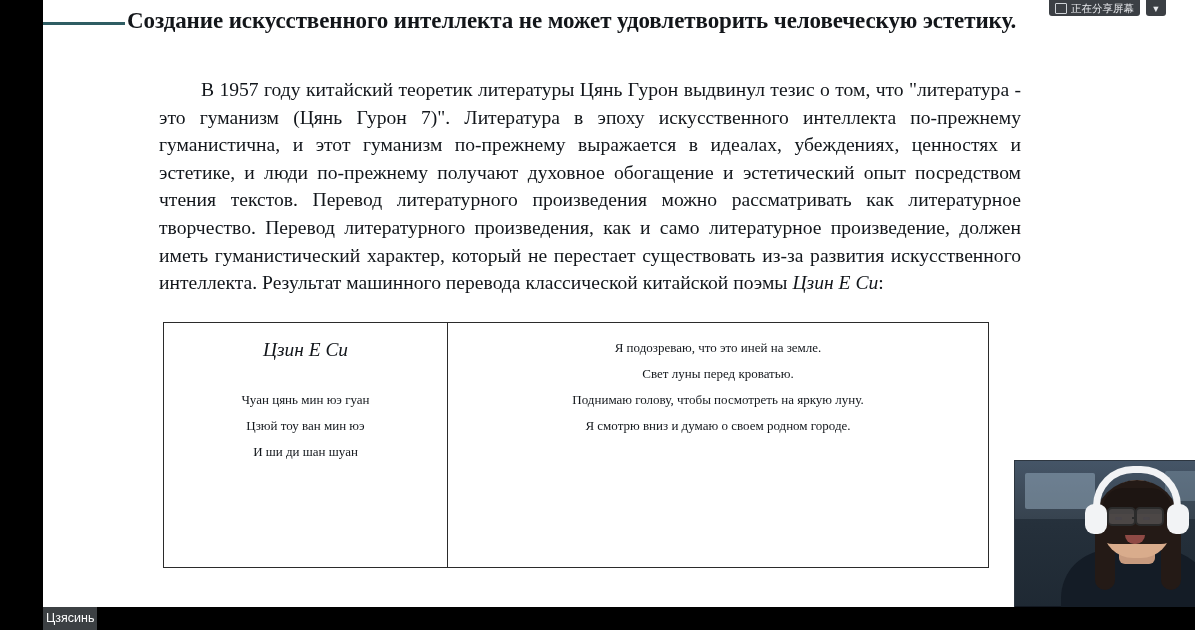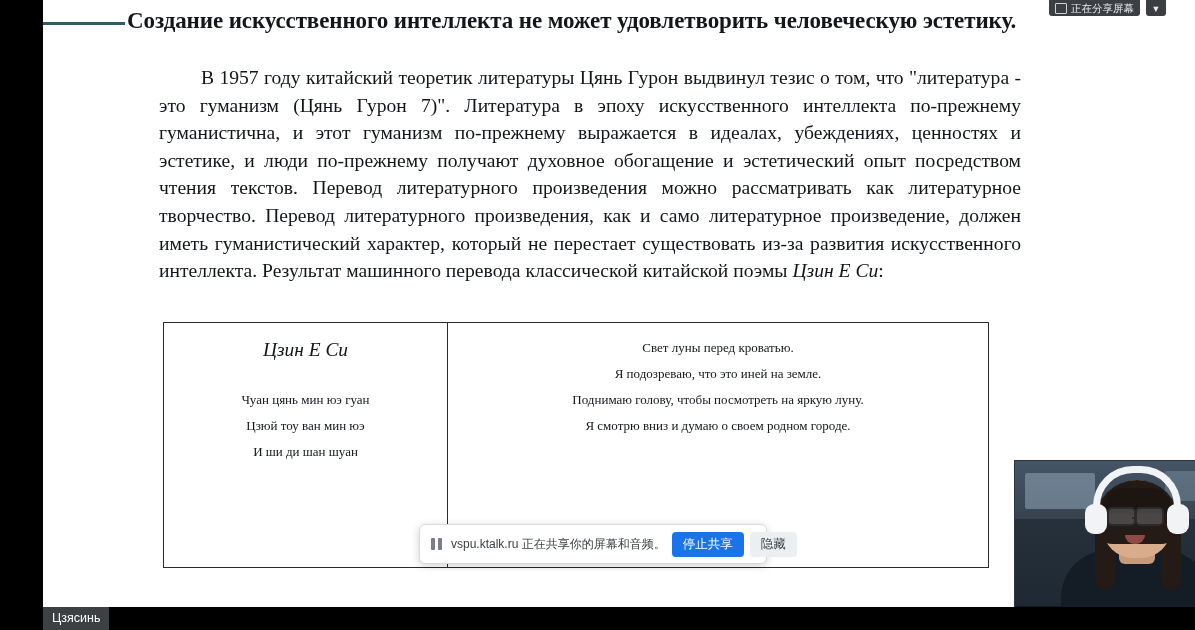--- a/index.html
+++ b/index.html
@@ -49,21 +49,21 @@
     font-weight: bold;
     font-size: 23px;
     line-height: 30px;
     color: #13161a;
     letter-spacing: -0.1px;
   }
 
   .slide-body {
     position: absolute;
     left: 116px;
-    top: 64px;
+    top: 76px;
     width: 862px;
     font-family: "Liberation Serif", serif;
     font-size: 19.6px;
     line-height: 27.6px;
     color: #12161b;
     text-align: justify;
     text-indent: 42px;
   }
   .slide-body .poem-ital {
     font-style: italic;
@@ -373,21 +373,21 @@
   .name-badge {
     position: absolute;
     left: 0;
     bottom: 0;
     height: 23px;
     background: #3c4043;
     color: #ffffff;
     font-family: "Liberation Sans", sans-serif;
     font-size: 12.5px;
     line-height: 23px;
-    padding: 0 9px;
+    padding: 0 3px;
     box-sizing: border-box;
   }
 
   
   .bottom-strip {
     position: absolute;
     left: 0; right: 0; bottom: 0;
     height: 23px;
     background: #000000;
   }
@@ -408,43 +408,37 @@
     <div class="poem-table">
 
       <div class="poem-col left">
         <div class="poem-head">Цзин Е Си</div>
         <div class="poem-line">Чуан цянь мин юэ гуан</div>
         <div class="poem-line">Цзюй тоу ван мин юэ</div>
         <div class="poem-line">И ши ди шан шуан</div>
       </div>
 
       <div class="poem-col right">
+        <div class="poem-line">Я подозреваю, что это иней на земле.</div>
         <div class="poem-line">Свет луны перед кроватью.</div>
-        <div class="poem-line">Я подозреваю, что это иней на земле.</div>
         <div class="poem-line">Поднимаю голову, чтобы посмотреть на яркую луну.</div>
         <div class="poem-line">Я смотрю вниз и думаю о своем родном городе.</div>
       </div>
 
     </div>
   </div>
 
   <div class="top-chip main">
     <span class="chip-ic"></span>
     <span>正在分享屏幕</span>
   </div>
   <div class="top-chip small">
     <span>▾</span>
   </div>
 
-  <div class="share-bar">
-    <span class="sb-icon"></span>
-    <span class="sb-text">vspu.ktalk.ru 正在共享你的屏幕和音频。</span>
-    <button class="sb-stop">停止共享</button>
-    <button class="sb-hide">隐藏</button>
-  </div>
 
   <div class="video-tile">
     <div class="vt-bg"></div>
     <div class="vt-wallband"></div>
     <div class="vt-window"></div>
     <div class="vt-window2"></div>
     <div class="vt-desk"></div>
     <div class="vt-body"></div>
     <div class="vt-hair-side"></div>
     <div class="vt-hair-side r"></div>

